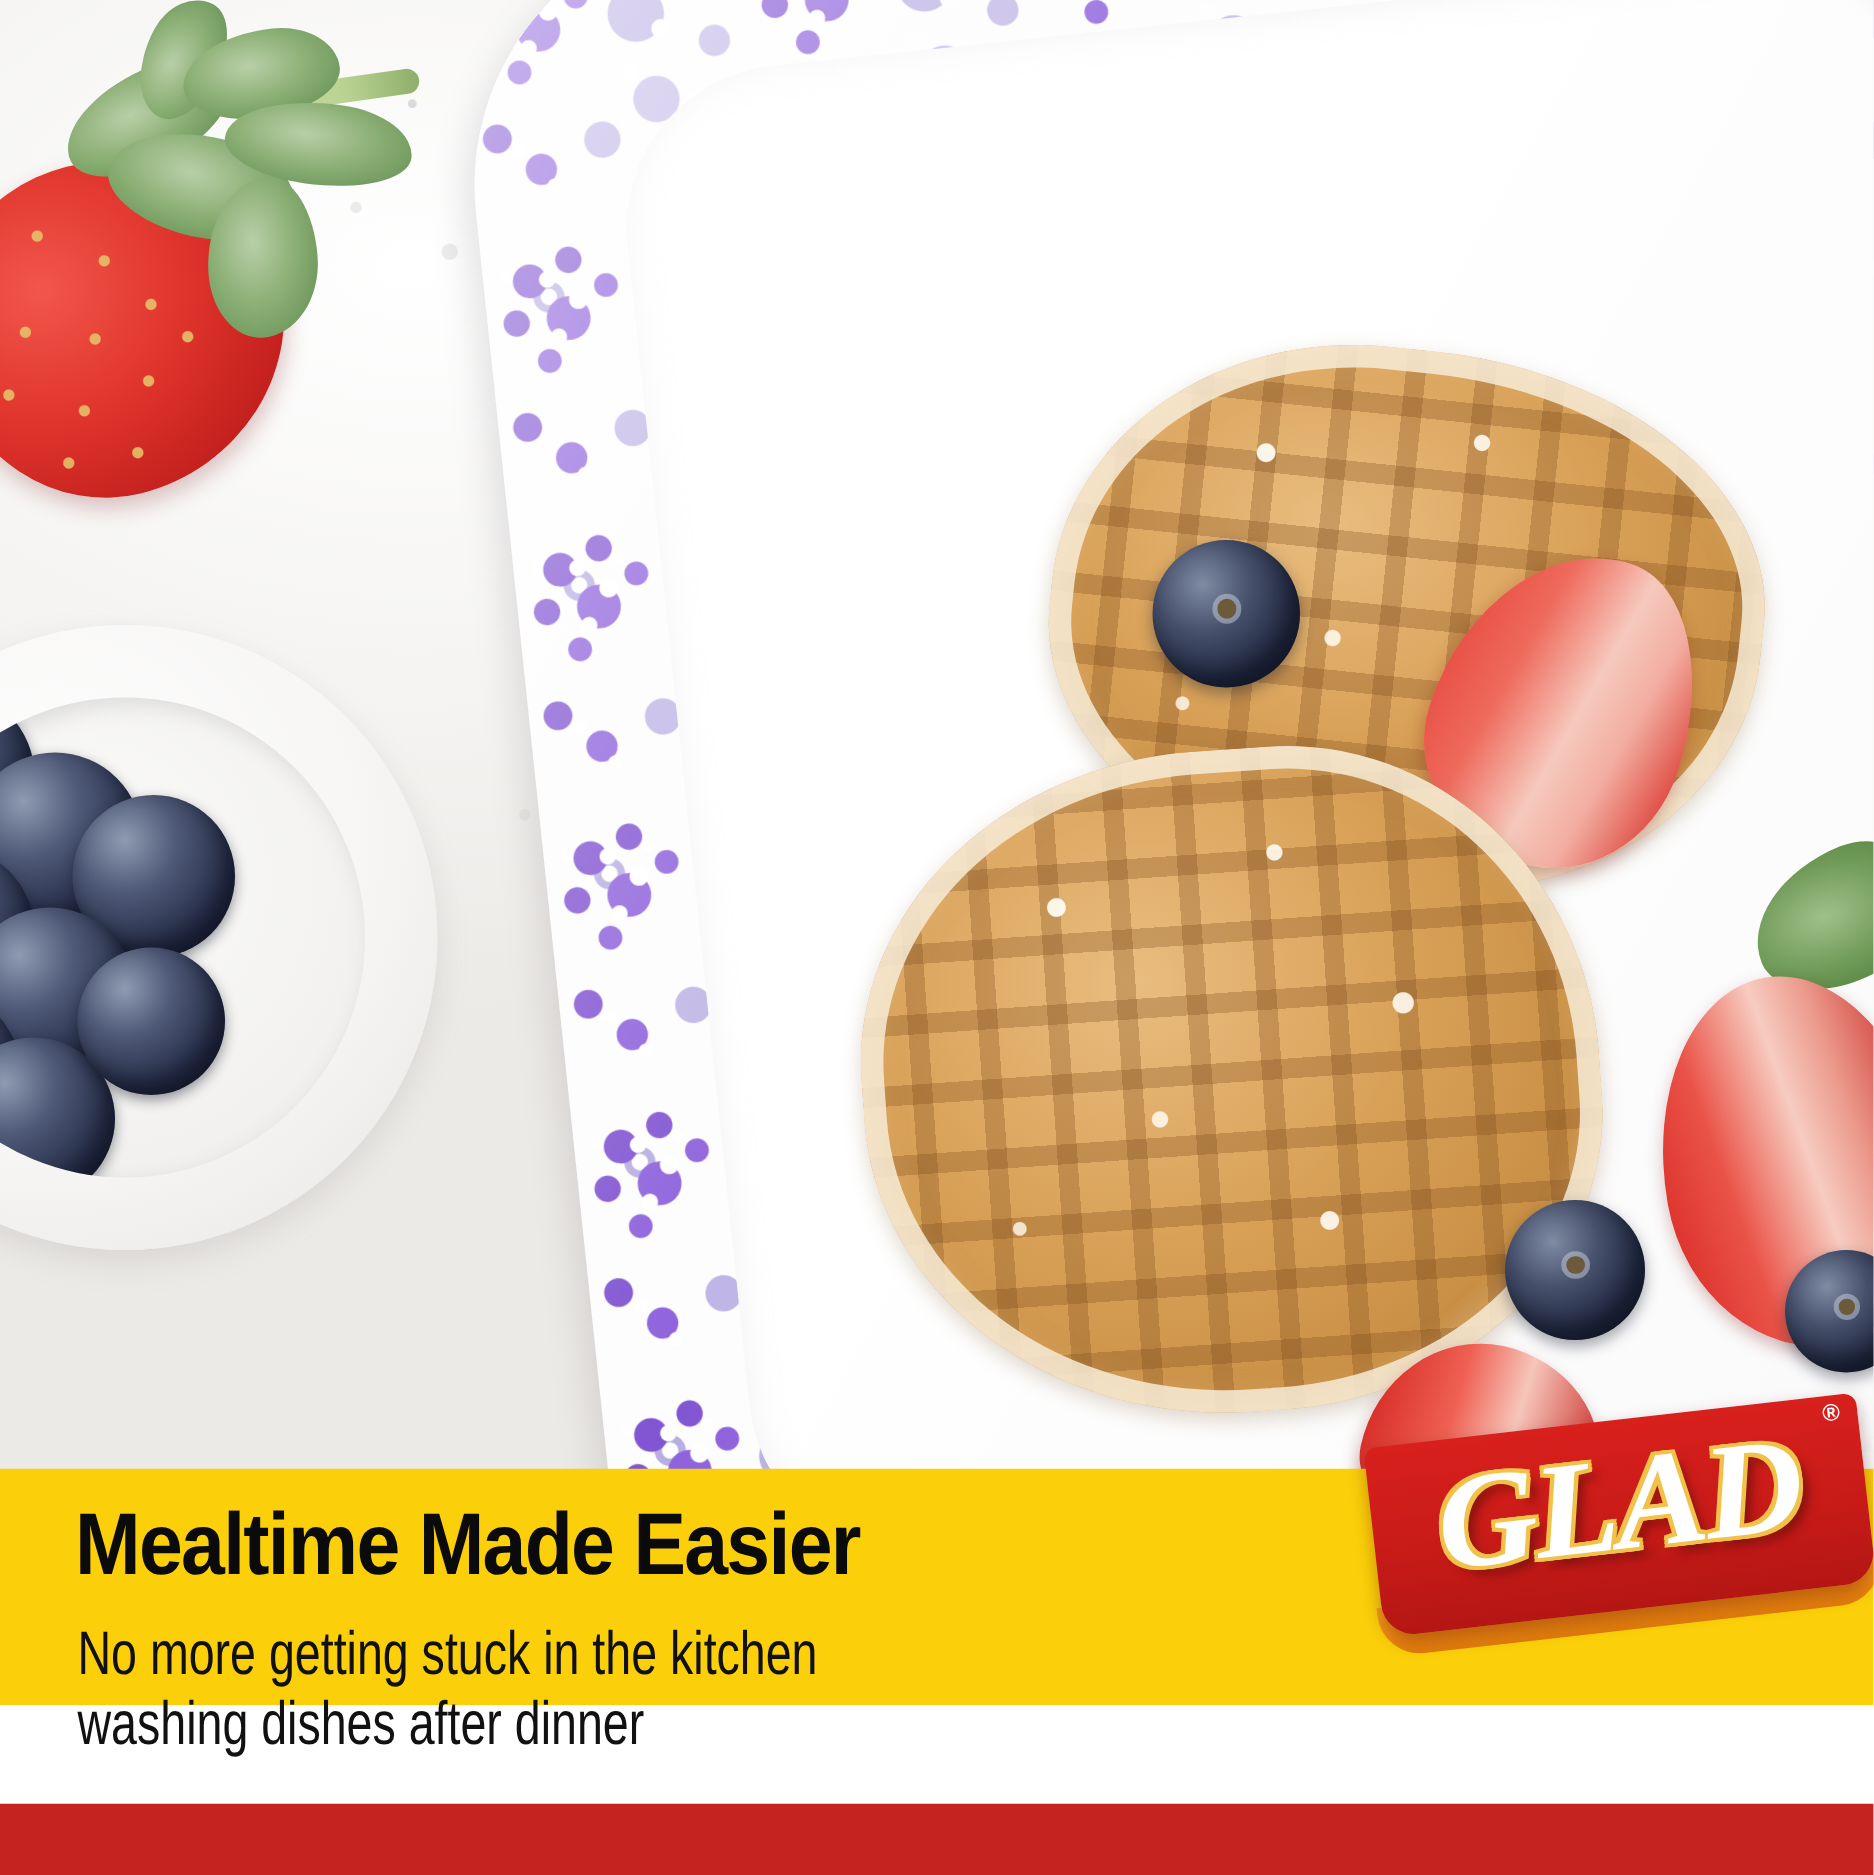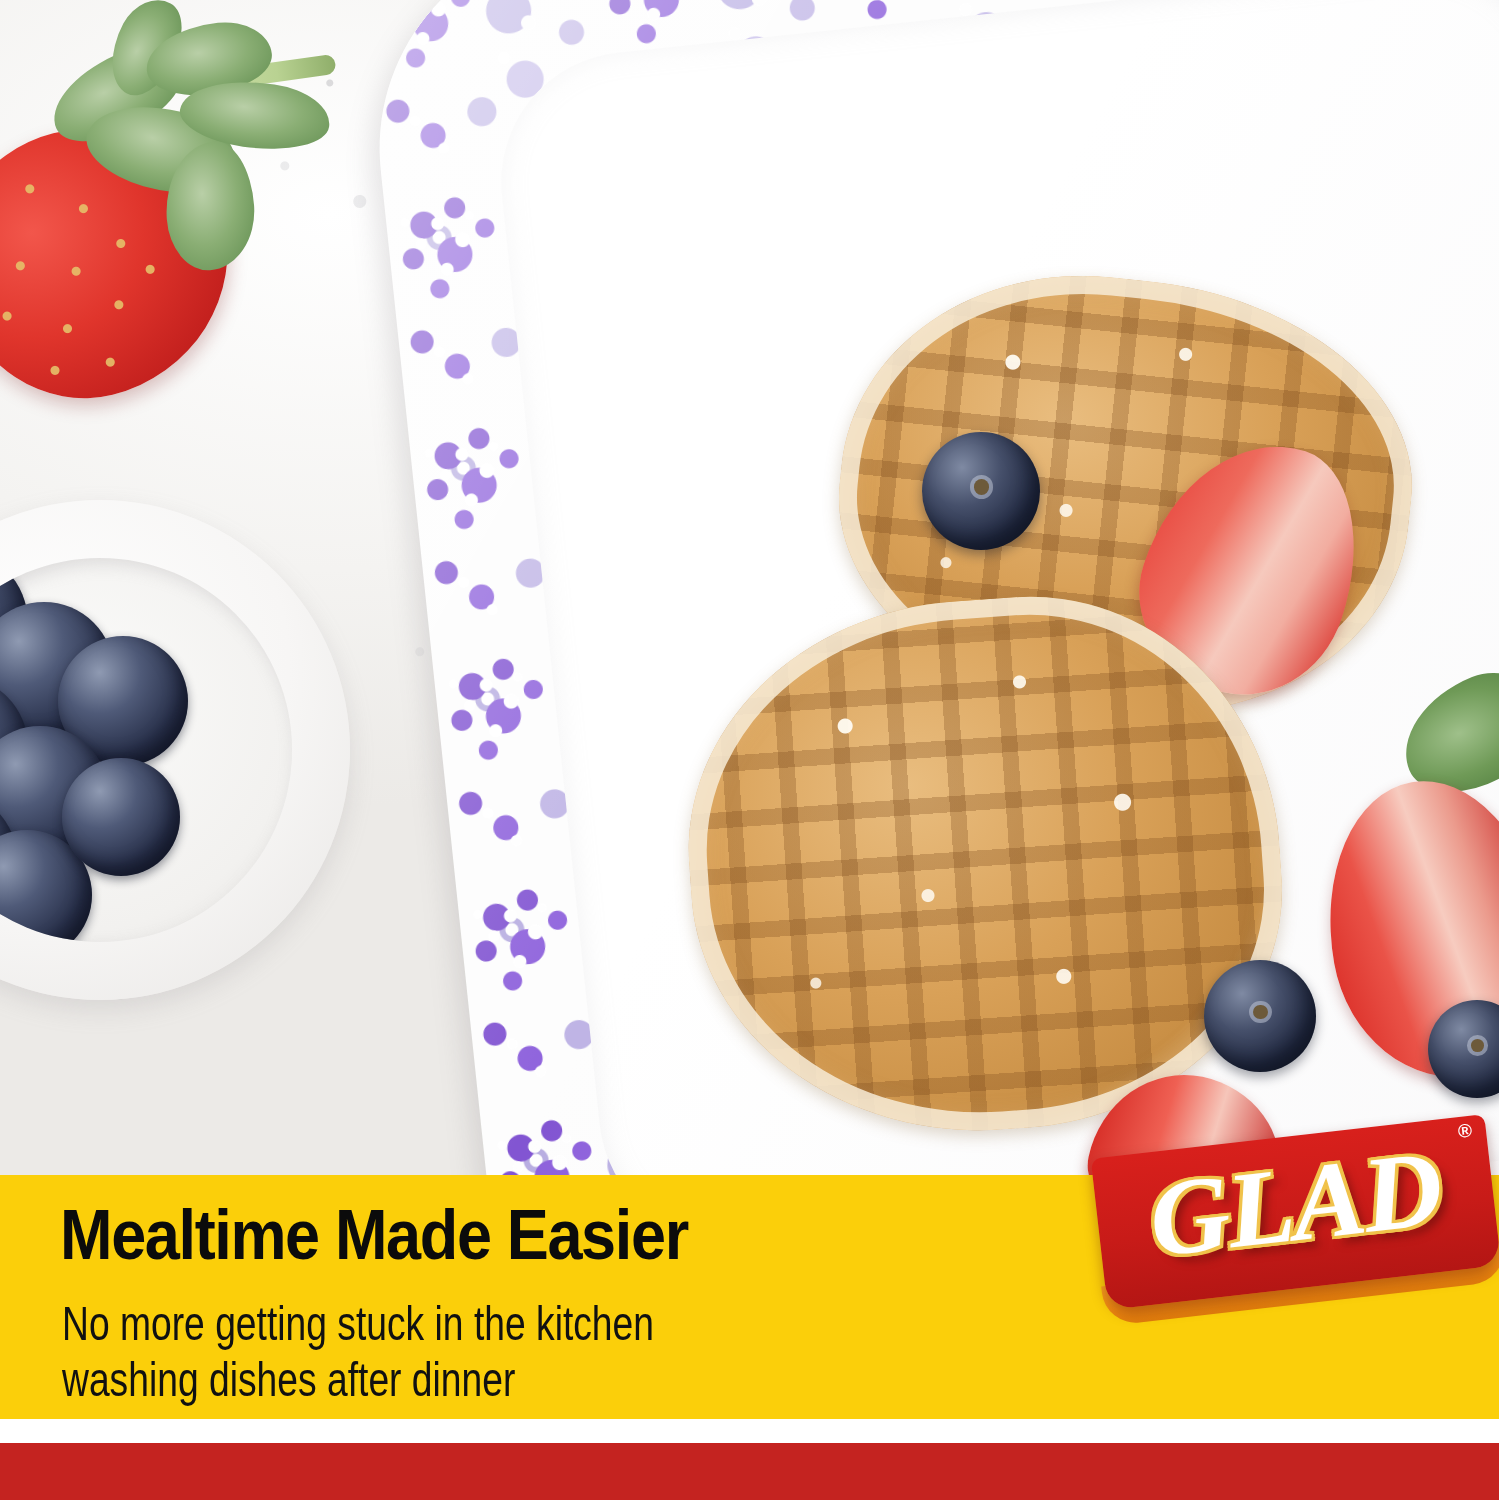--- a/index.html
+++ b/index.html
@@ -262,21 +262,21 @@
   .bw2{left:66px;top:44px;width:140px;height:140px;}
   .bw3{left:150px;top:78px;width:130px;height:130px;}
   .bw4{left:-22px;top:118px;width:142px;height:142px;}
   .bw5{left:64px;top:168px;width:136px;height:136px;}
   .bw6{left:-40px;top:230px;width:150px;height:150px;}
   .bw7{left:54px;top:272px;width:130px;height:130px;}
   .bw8{left:154px;top:200px;width:118px;height:118px;}
 
   
   .banner{
-    position:absolute;left:0;top:1175px;width:1499px;height:244px;
+    position:absolute;left:0;top:1175px;width:1499px;height:189px;
     background:#fbcf0a;
   }
   .headline{
     position:absolute;left:60px;top:20px;
     font-family:"Liberation Sans",sans-serif;
     font-weight:bold;
     font-size:70px;
     letter-spacing:-1.5px;
     color:#0b0b0b;
     transform:scaleX(.9);

